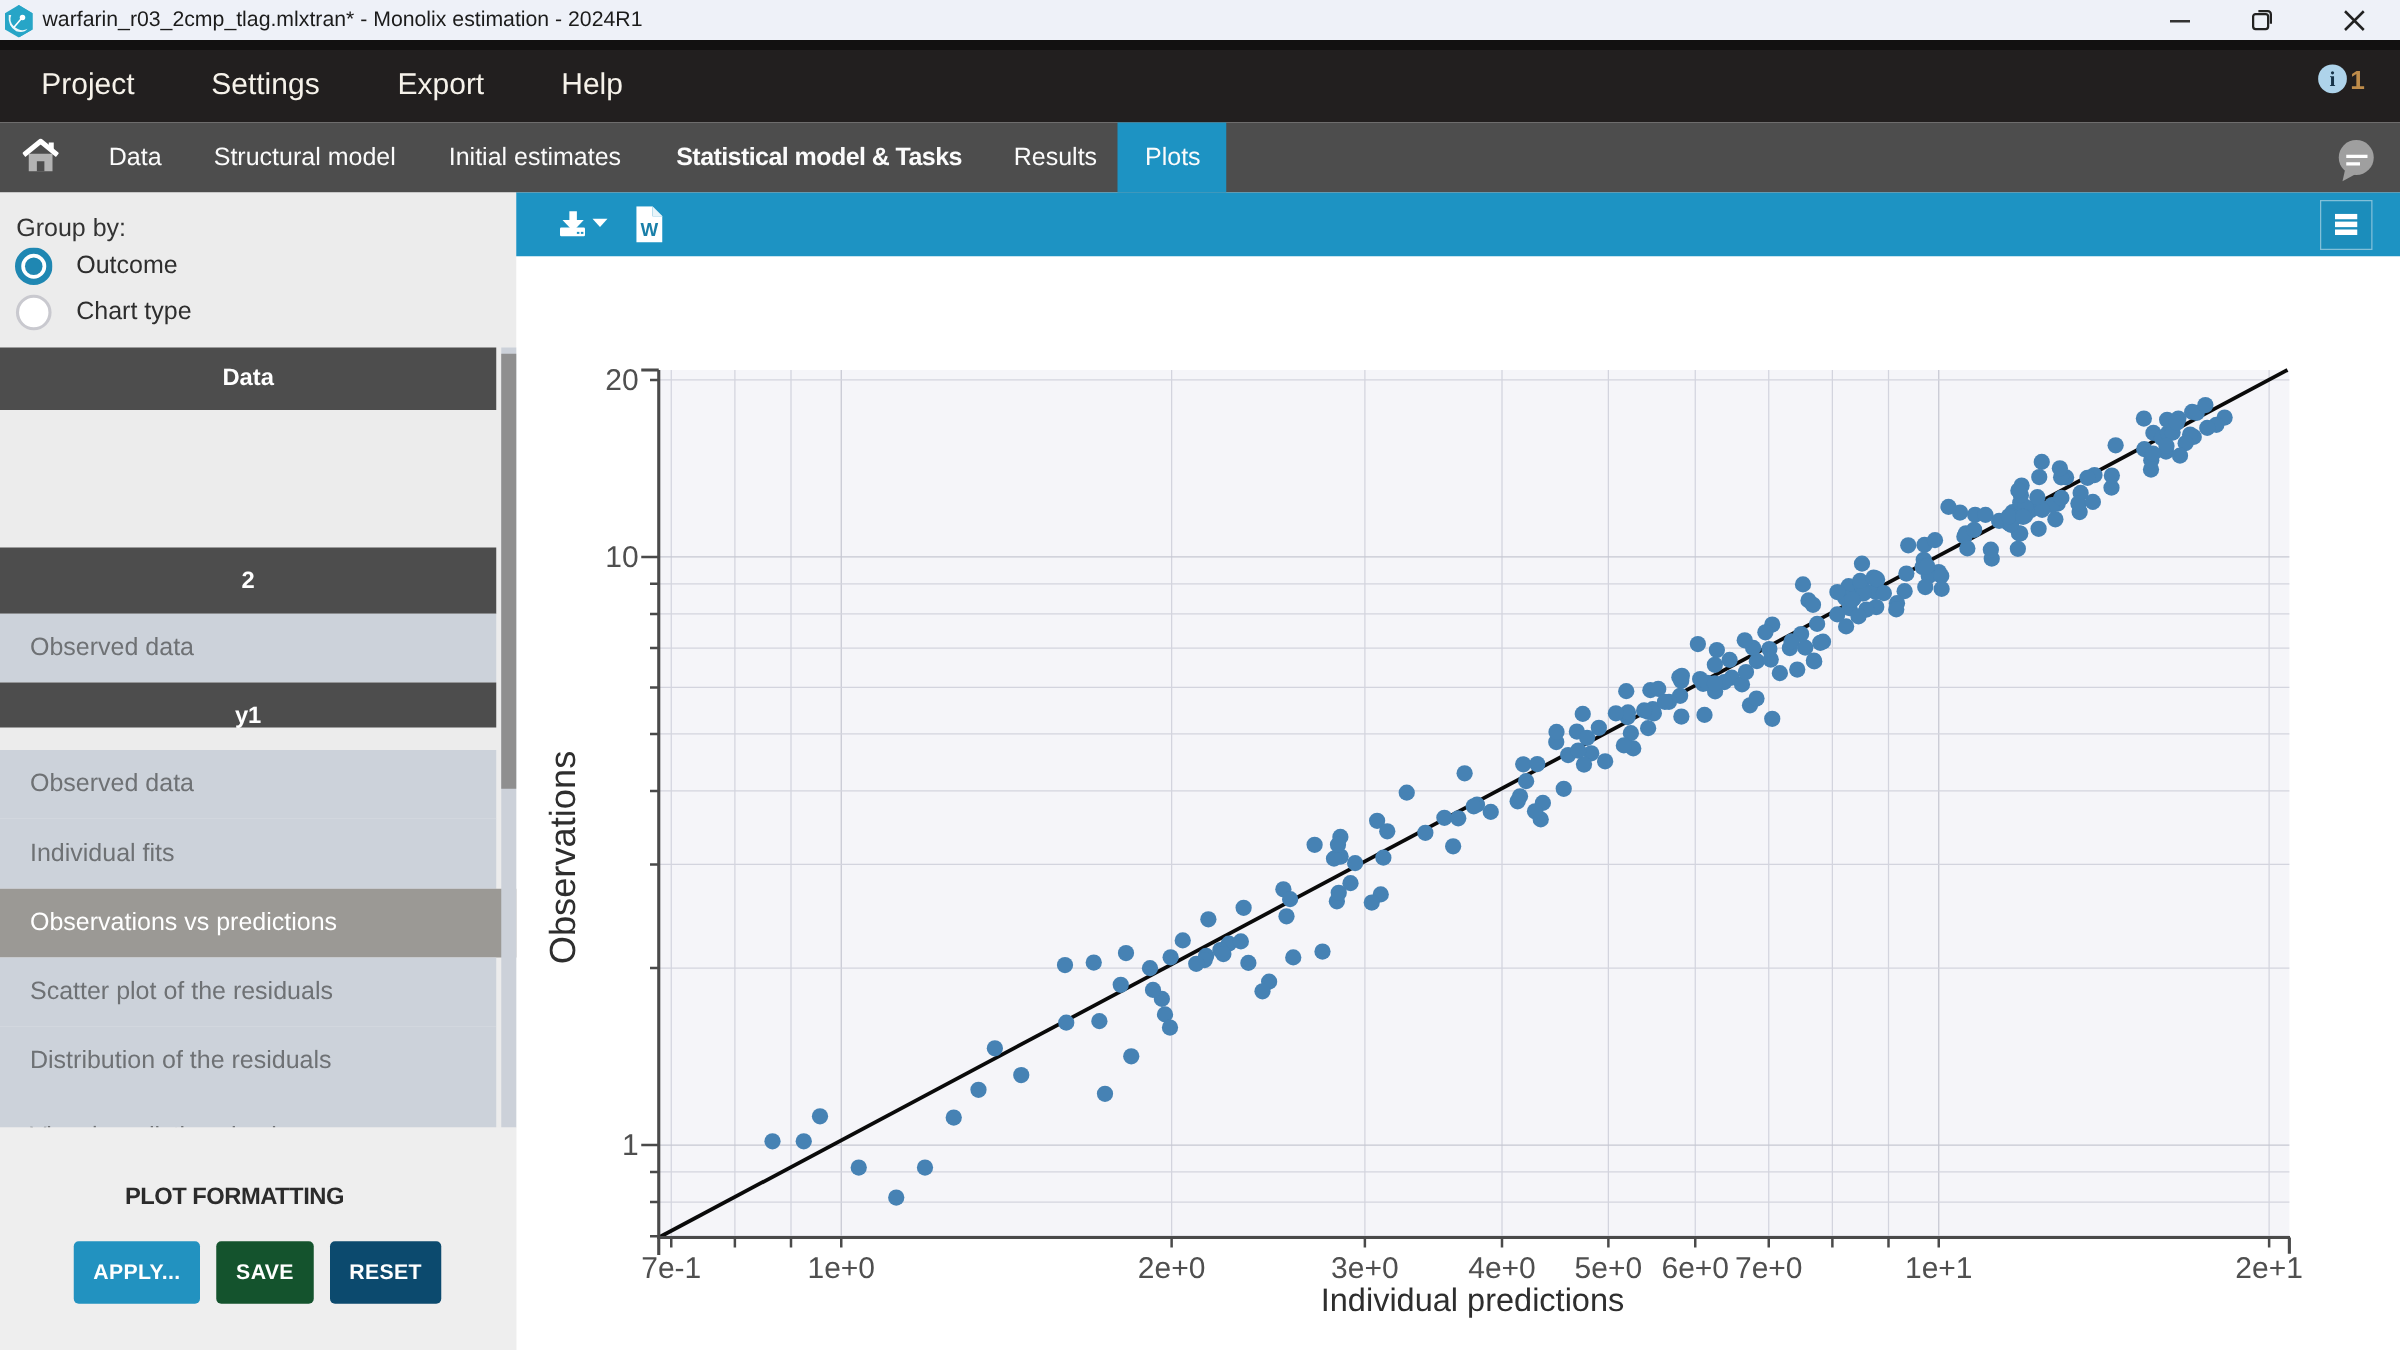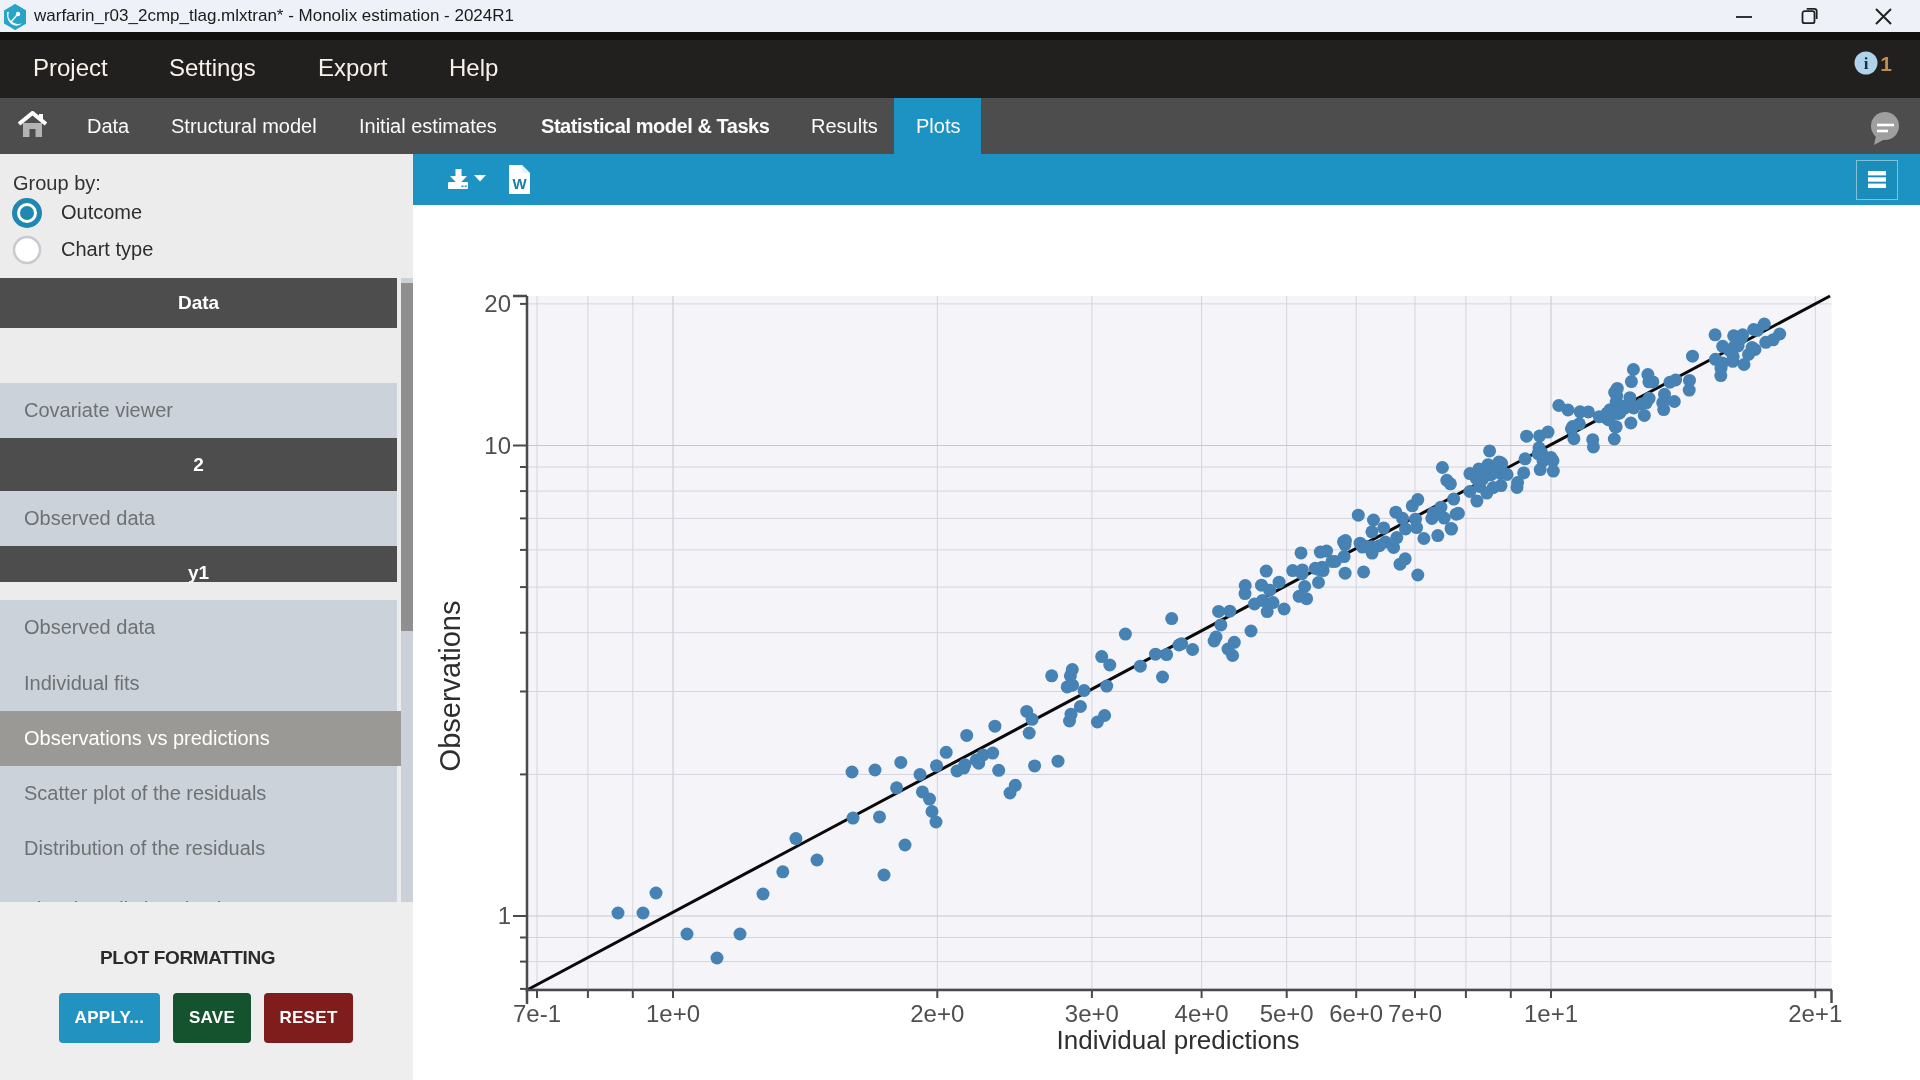--- a/index.html
+++ b/index.html
@@ -78,38 +78,37 @@
  <circle cx="15" cy="15" r="12.5" fill="#fff" stroke="#1f87b2" stroke-width="5"></circle>
  <circle cx="15" cy="15" r="7" fill="#1f87b2"></circle>
 </svg>
 <div class="abs radlab" style="top:201px">Outcome</div>
 <svg class="abs" style="left:12px;top:235px" width="30" height="30" viewBox="0 0 30 30">
  <circle cx="15" cy="15" r="13" fill="#fff" stroke="#c9c9cf" stroke-width="2.5"></circle>
 </svg>
 <div class="abs radlab" style="top:238px">Chart type</div>
 <div id="listclip">
     <div class="lh" style="top:124px;height:50px;line-height:50px">Data</div>
-    <div class="li" style="top:229px;height:55px;line-height:55px">Covariate viewer</div>
     <div class="lh" style="top:284px;height:53px;line-height:53px">2</div>
     <div class="li" style="top:337px;height:55px;line-height:55px">Observed data</div>
     <div class="lh" style="top:392px;height:36px;line-height:54px">y1</div>
     <div class="li" style="top:446px;height:55px;line-height:55px">Observed data</div>
     <div class="li" style="top:501px;height:56px;line-height:56px">Individual fits</div>
     <div class="ls" style="top:557px;height:55px;line-height:55px">Observations vs predictions</div>
     <div class="li" style="top:612px;height:55px;line-height:55px">Scatter plot of the residuals</div>
     <div class="li" style="top:667px;height:55px;line-height:55px">Distribution of the residuals</div>
     <div class="li" style="top:722px;height:55px;line-height:66px">Visual predictive check</div>
   </div>
 <div class="abs" id="scrolltrack"></div>
 <div class="abs" id="scrollthumb"></div>
 <div class="abs" id="botpanel"></div>
 <div class="abs" id="plotfmt">PLOT FORMATTING</div>
 <div class="abs btn" style="left:59px;width:101px;background:#2292c0">APPLY...</div>
 <div class="abs btn" style="left:173px;width:78px;background:#14532d">SAVE</div>
-<div class="abs btn" style="left:264px;width:89px;background:#7f1d1d">RESET</div>
+<div class="abs btn" style="left:264px;width:89px;background:#0c4a6e">RESET</div>
 <div class="abs" id="toolbar"></div>
 <svg class="abs" style="left:447px;top:166px" width="42" height="26" viewBox="0 0 42 26">
  <rect x="8.5" y="3" width="6" height="9" fill="#fff"></rect>
  <polygon points="3,10 20,10 11.5,19 " fill="#fff"></polygon>
  <rect x="1" y="16" width="20" height="7" rx="1" fill="#fff"></rect>
  <rect x="14.5" y="19.5" width="2" height="1.6" fill="#1d93c3"></rect>
  <rect x="17.7" y="19.5" width="2" height="1.6" fill="#1d93c3"></rect>
  <polygon points="27,9 39,9 33,15.5" fill="#fff"></polygon>
 </svg>
 <svg class="abs" style="left:509px;top:165px" width="21" height="29" viewBox="0 0 21 29">

